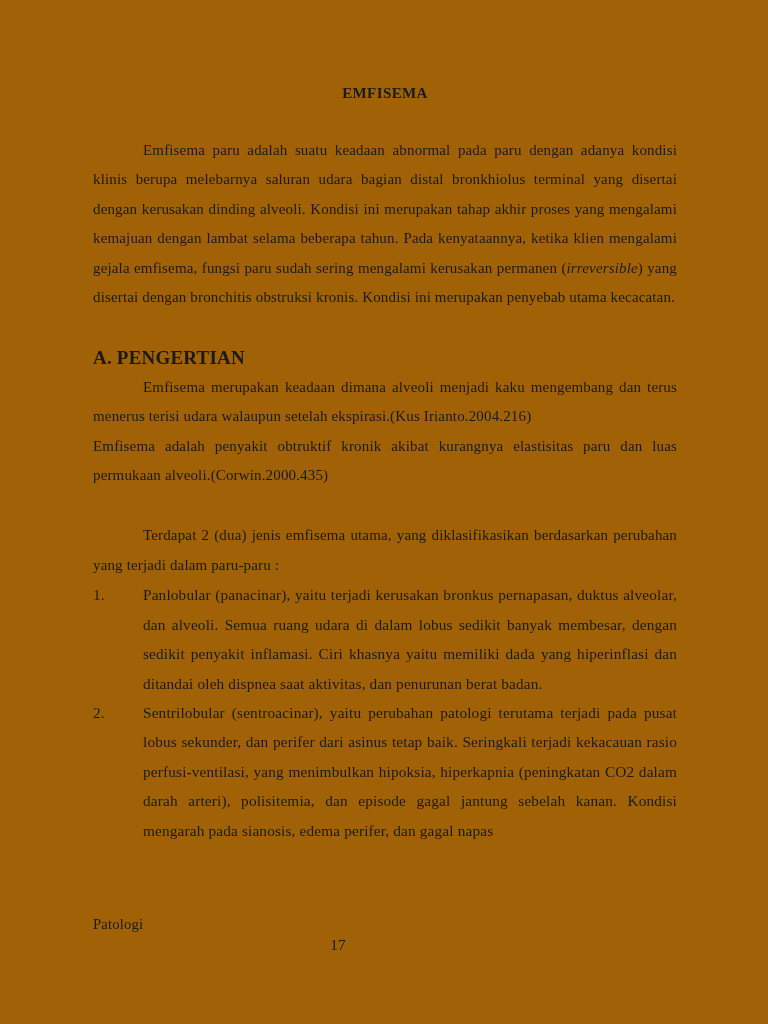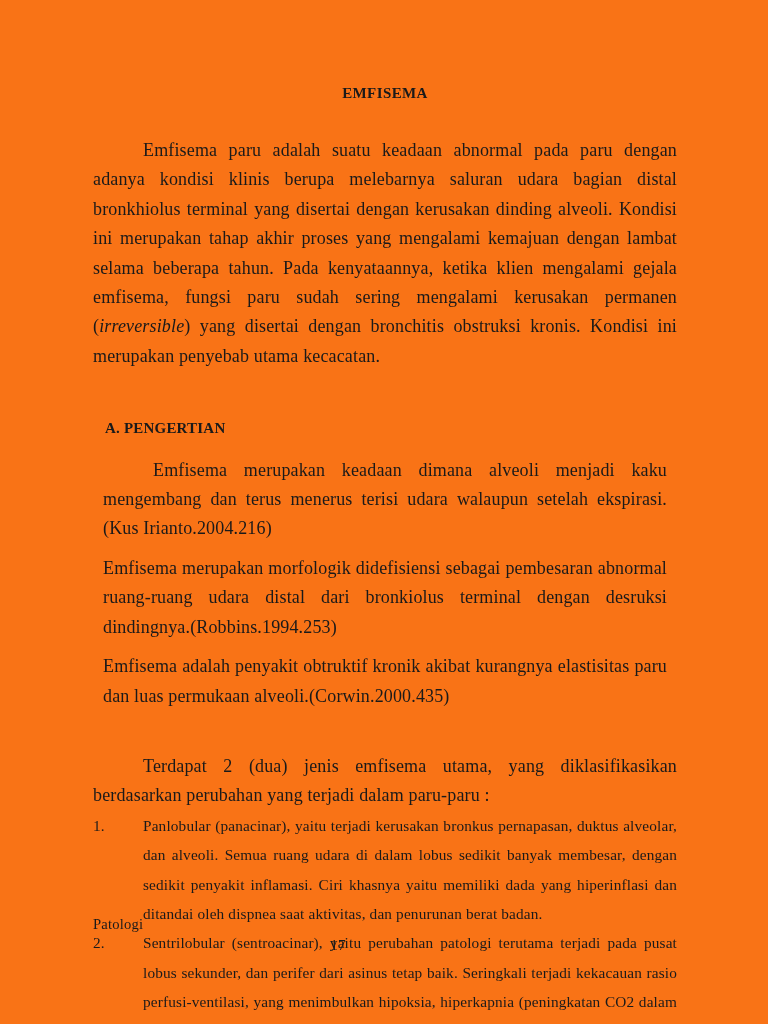--- a/index.html
+++ b/index.html
@@ -14,62 +14,62 @@
     font-family: "Liberation Serif", "DejaVu Serif", serif;
     color: #1a1a1a;
     overflow: hidden;
   }
   .page {
     position: absolute;
     left: 0;
     top: 0;
     width: 768px;
     height: 1024px;
-    background: #f97316;
+    background: #a16207;
   }
   .content {
     position: absolute;
     left: 93px;
     top: 84px;
     width: 584px;
   }
 
   .doc-title {
     text-align: center;
     font-weight: bold;
     font-size: 15px;
     letter-spacing: 0.4px;
     margin: 0 0 34px 0;
     line-height: 1.2;
   }
 
   p.body-par {
     margin: 0;
-    font-size: 18px;
+    font-size: 15px;
     line-height: 29.4px;
     text-align: justify;
     text-justify: inter-word;
     letter-spacing: 0.15px;
   }
   p.indented {
     text-indent: 50px;
   }
 
   .section-head {
     font-weight: bold;
-    font-size: 15px;
-    margin: 12px;
+    font-size: 19px;
+    margin: 0;
     line-height: 29.4px;
     letter-spacing: 0.2px;
   }
 
   .gap-before-head { height: 31px; }
   .gap-before-sec-b { height: 31px; }
 
-  .cite-block p { margin: 10px; }
+  .cite-block p { margin: 0; }
 
   ol.klas-list {
     list-style: none;
     margin: 0;
     padding: 0;
   }
   ol.klas-list > li {
     position: relative;
     padding-left: 50px;
     font-size: 15.3px;
@@ -117,21 +117,20 @@
     <h1 class="doc-title">EMFISEMA</h1>
 
     <p class="body-par indented"><span>Emfisema paru adalah suatu keadaan abnormal pada paru dengan adanya kondisi klinis berupa melebarnya saluran udara bagian distal bronkhiolus terminal yang disertai dengan kerusakan dinding alveoli. Kondisi ini merupakan tahap akhir proses yang mengalami kemajuan dengan lambat selama beberapa tahun. Pada kenyataannya, ketika klien mengalami gejala emfisema, fungsi paru sudah sering mengalami kerusakan permanen (</span><em>irreversible</em><span>) yang disertai dengan bronchitis obstruksi kronis. Kondisi ini merupakan penyebab utama kecacatan.</span></p>
 
     <div class="gap-before-head"></div>
 
     <h2 class="section-head">A. PENGERTIAN</h2>
 
     <div class="cite-block">
       <p class="body-par indented">Emfisema merupakan keadaan dimana alveoli menjadi kaku mengembang dan terus menerus terisi udara walaupun setelah ekspirasi.(Kus Irianto.2004.216)</p>
-      <p class="body-par">Emfisema merupakan morfologik didefisiensi sebagai pembesaran abnormal ruang-ruang udara distal dari bronkiolus terminal dengan desruksi dindingnya.(Robbins.1994.253)</p>
       <p class="body-par">Emfisema adalah penyakit obtruktif kronik akibat kurangnya elastisitas paru dan luas permukaan alveoli.(Corwin.2000.435)</p>
     </div>
 
     <div class="gap-before-sec-b"></div>
 
 
     <p class="body-par indented">Terdapat 2 (dua) jenis emfisema utama, yang diklasifikasikan berdasarkan perubahan yang terjadi dalam paru-paru :</p>
 
     <ol class="klas-list">
       <li>

